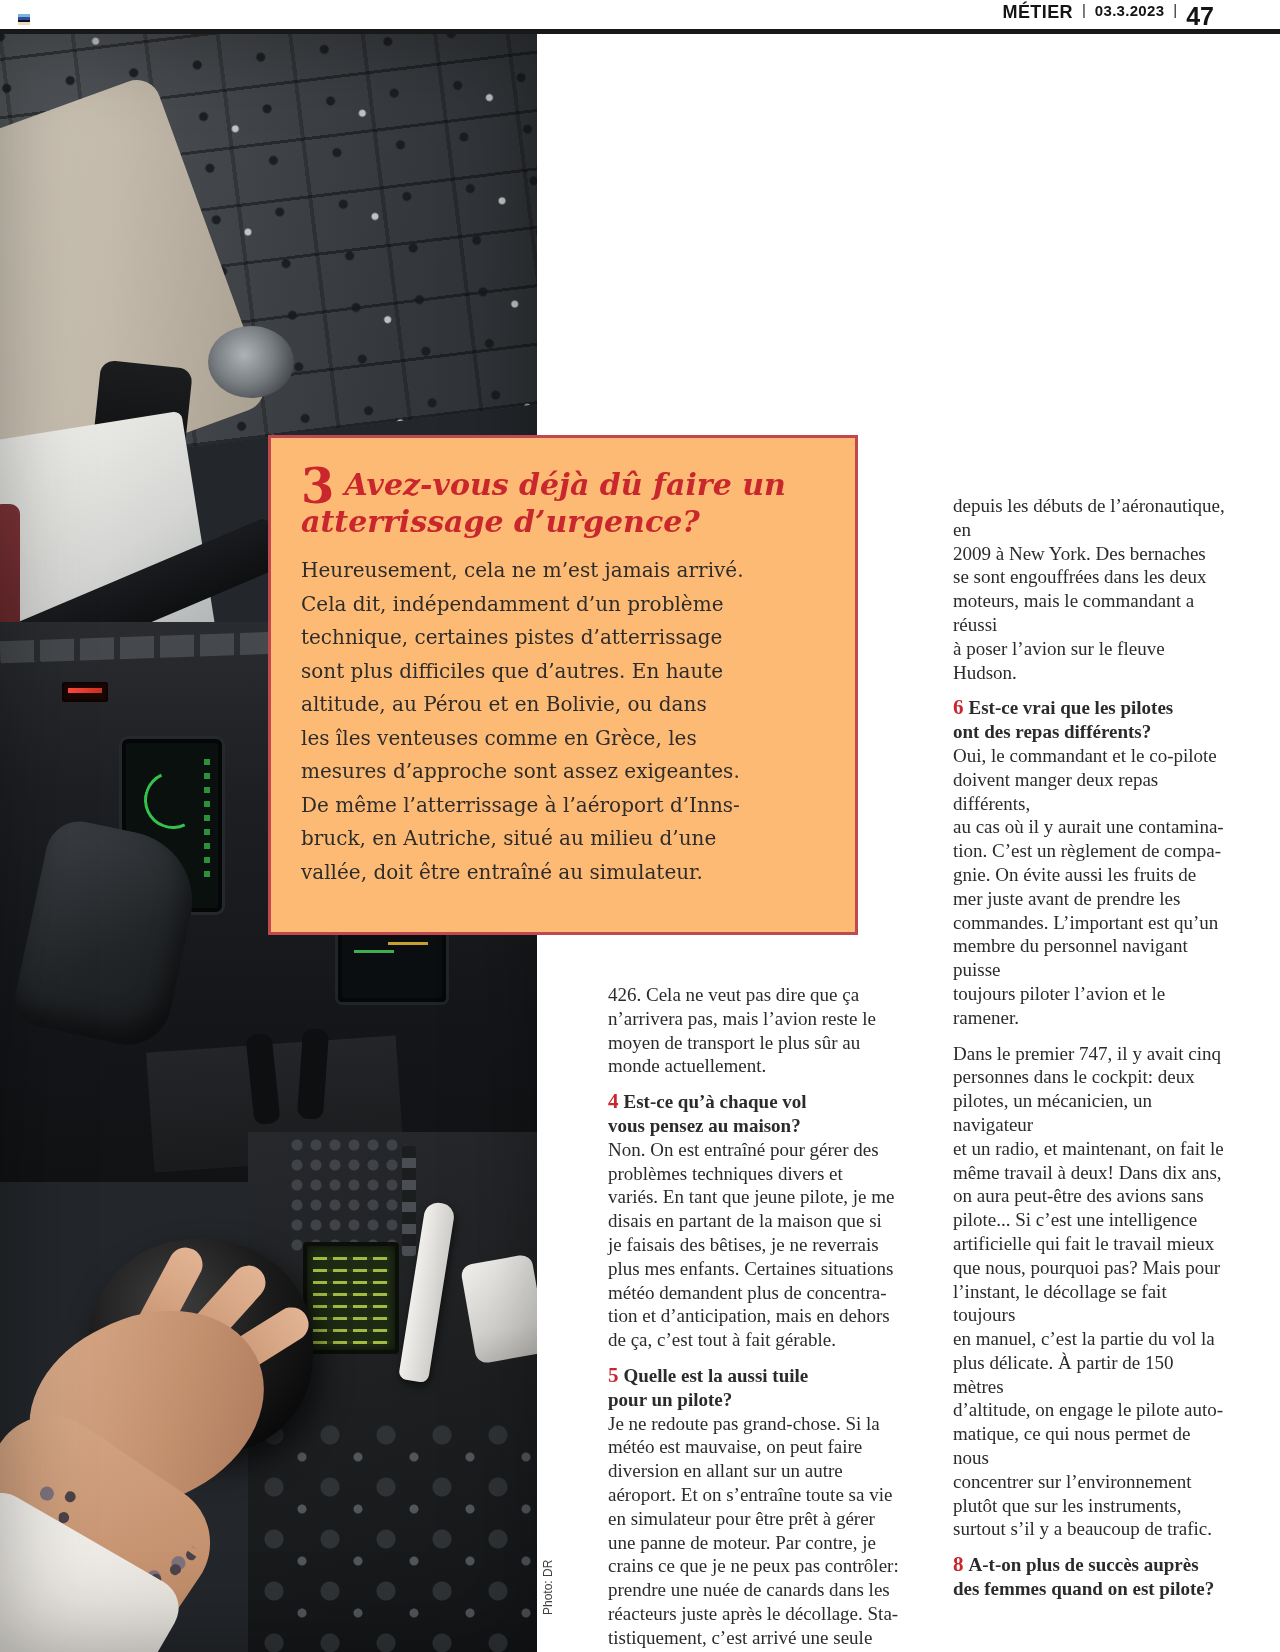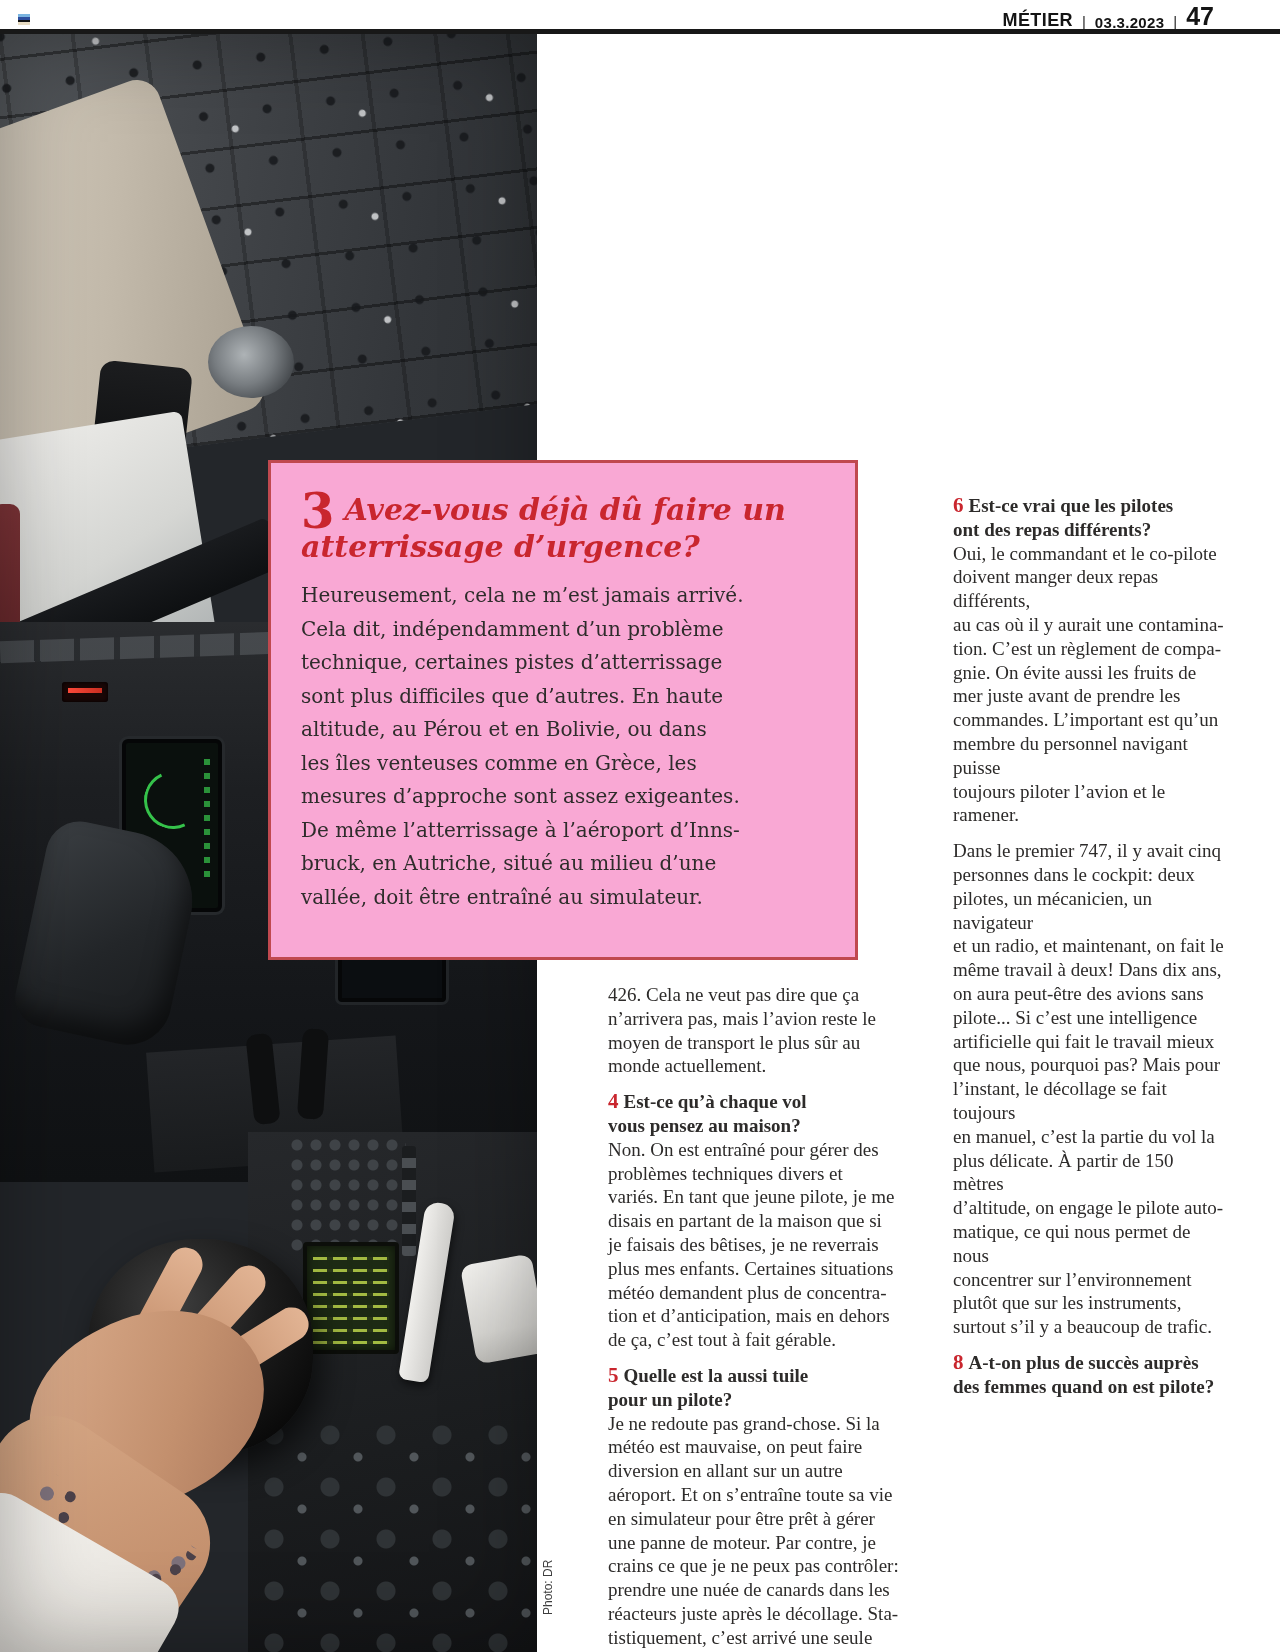--- a/index.html
+++ b/index.html
@@ -4,21 +4,21 @@
 <style>
   html,body{margin:0;padding:0;}
   body{background:#888;}
   .page{position:relative;width:1280px;height:1652px;background:#ffffff;overflow:hidden;
         font-family:"Liberation Serif",serif;color:#2d2b2a;}
 
   
   .corner-icon{position:absolute;left:18px;top:14px;width:12px;height:11px;display:flex;flex-direction:column;}
   .corner-icon i{flex:1;}
   .ci-1{background:#7ab4e0;} .ci-2{background:#2d4e9e;} .ci-3{background:#121212;} .ci-4{background:#e8dcc3;}
-  .header-meta{position:absolute;top:2px;right:66px;display:flex;align-items:flex-end;gap:9px;
+  .header-meta{position:absolute;top:2px;right:66px;display:flex;align-items:flex-start;gap:9px;
                font-family:"Liberation Sans",sans-serif;color:#141414;}
   .hm-section{font-size:18px;font-weight:700;letter-spacing:.4px;}
   .hm-sep{font-size:15px;font-weight:400;color:#2a2a2a;position:relative;top:-1px;}
   .hm-date{font-size:15px;font-weight:700;letter-spacing:.3px;}
   .hm-page{font-size:25px;font-weight:700;}
   .top-rule{position:absolute;left:0;top:29px;width:1280px;height:5px;background:#181818;}
 
   
   .photo{position:absolute;left:0;top:34px;width:537px;height:1618px;background:#23262a;overflow:hidden;}
   .ovh{position:absolute;left:-50px;top:-40px;width:660px;height:440px;
@@ -107,22 +107,22 @@
   .sleeve{position:absolute;left:-90px;top:1488px;width:230px;height:260px;border-radius:30px;
        background:linear-gradient(120deg,#f6f4f0,#ddd9d2);transform:rotate(30deg);}
   .vignette{position:absolute;inset:0;box-shadow:inset 0 0 90px rgba(0,0,0,.35);}
 
   
   .photo-credit{position:absolute;left:541px;top:1612px;width:0;height:0;}
   .photo-credit span{display:inline-block;transform:rotate(-90deg);transform-origin:0 0;
        font-family:"Liberation Sans",sans-serif;font-size:12px;color:#3d3d3d;white-space:nowrap;}
 
   
-  .quote-box{position:absolute;left:268px;top:435px;width:590px;height:500px;background:#f9a8d4;
-       border:3px solid #c0494f;box-sizing:border-box;padding:28px 28px 0 30px;margin-top:25px;}
+  .quote-box{position:absolute;left:268px;top:435px;width:590px;height:500px;background:#fdba74;
+       border:3px solid #c0494f;box-sizing:border-box;padding:28px 28px 0 30px;}
   .quote-title{color:#c9262e;margin-bottom:14px;}
   .qb-num{font-family:"DejaVu Serif",serif;font-weight:700;font-size:48px;line-height:0;vertical-align:-8px;
        margin-right:10px;}
   .qb-text{font-family:"DejaVu Serif",serif;font-style:italic;font-weight:700;font-size:30px;line-height:37px;
        white-space:pre-line;}
   .quote-body{margin:0;font-family:"DejaVu Serif",serif;font-size:20px;line-height:33.5px;color:#2e2c2b;
        white-space:pre-line;}
 
   
   .col{position:absolute;font-size:19px;line-height:23.8px;}
@@ -253,20 +253,25 @@
 aéroport. Et on s’entraîne toute sa vie
 en simulateur pour être prêt à gérer
 une panne de moteur. Par contre, je
 crains ce que je ne peux pas contrôler:
 prendre une nuée de canards dans les
 réacteurs juste après le décollage. Sta-
 tistiquement, c’est arrivé une seule fois</p>
   </section>
 
   <section class="col col-right">
+    <p class="body">depuis les débuts de l’aéronautique, en
+2009 à New York. Des bernaches
+se sont engouffrées dans les deux
+moteurs, mais le commandant a réussi
+à poser l’avion sur le fleuve Hudson.</p>
     <h3 class="qhead">
       <span class="qnum">6</span><span class="qtext">Est-ce vrai que les pilotes
 ont des repas différents?</span>
     </h3>
     <p class="body">Oui, le commandant et le co-pilote
 doivent manger deux repas différents,
 au cas où il y aurait une contamina-
 tion. C’est un règlement de compa-
 gnie. On évite aussi les fruits de
 mer juste avant de prendre les

